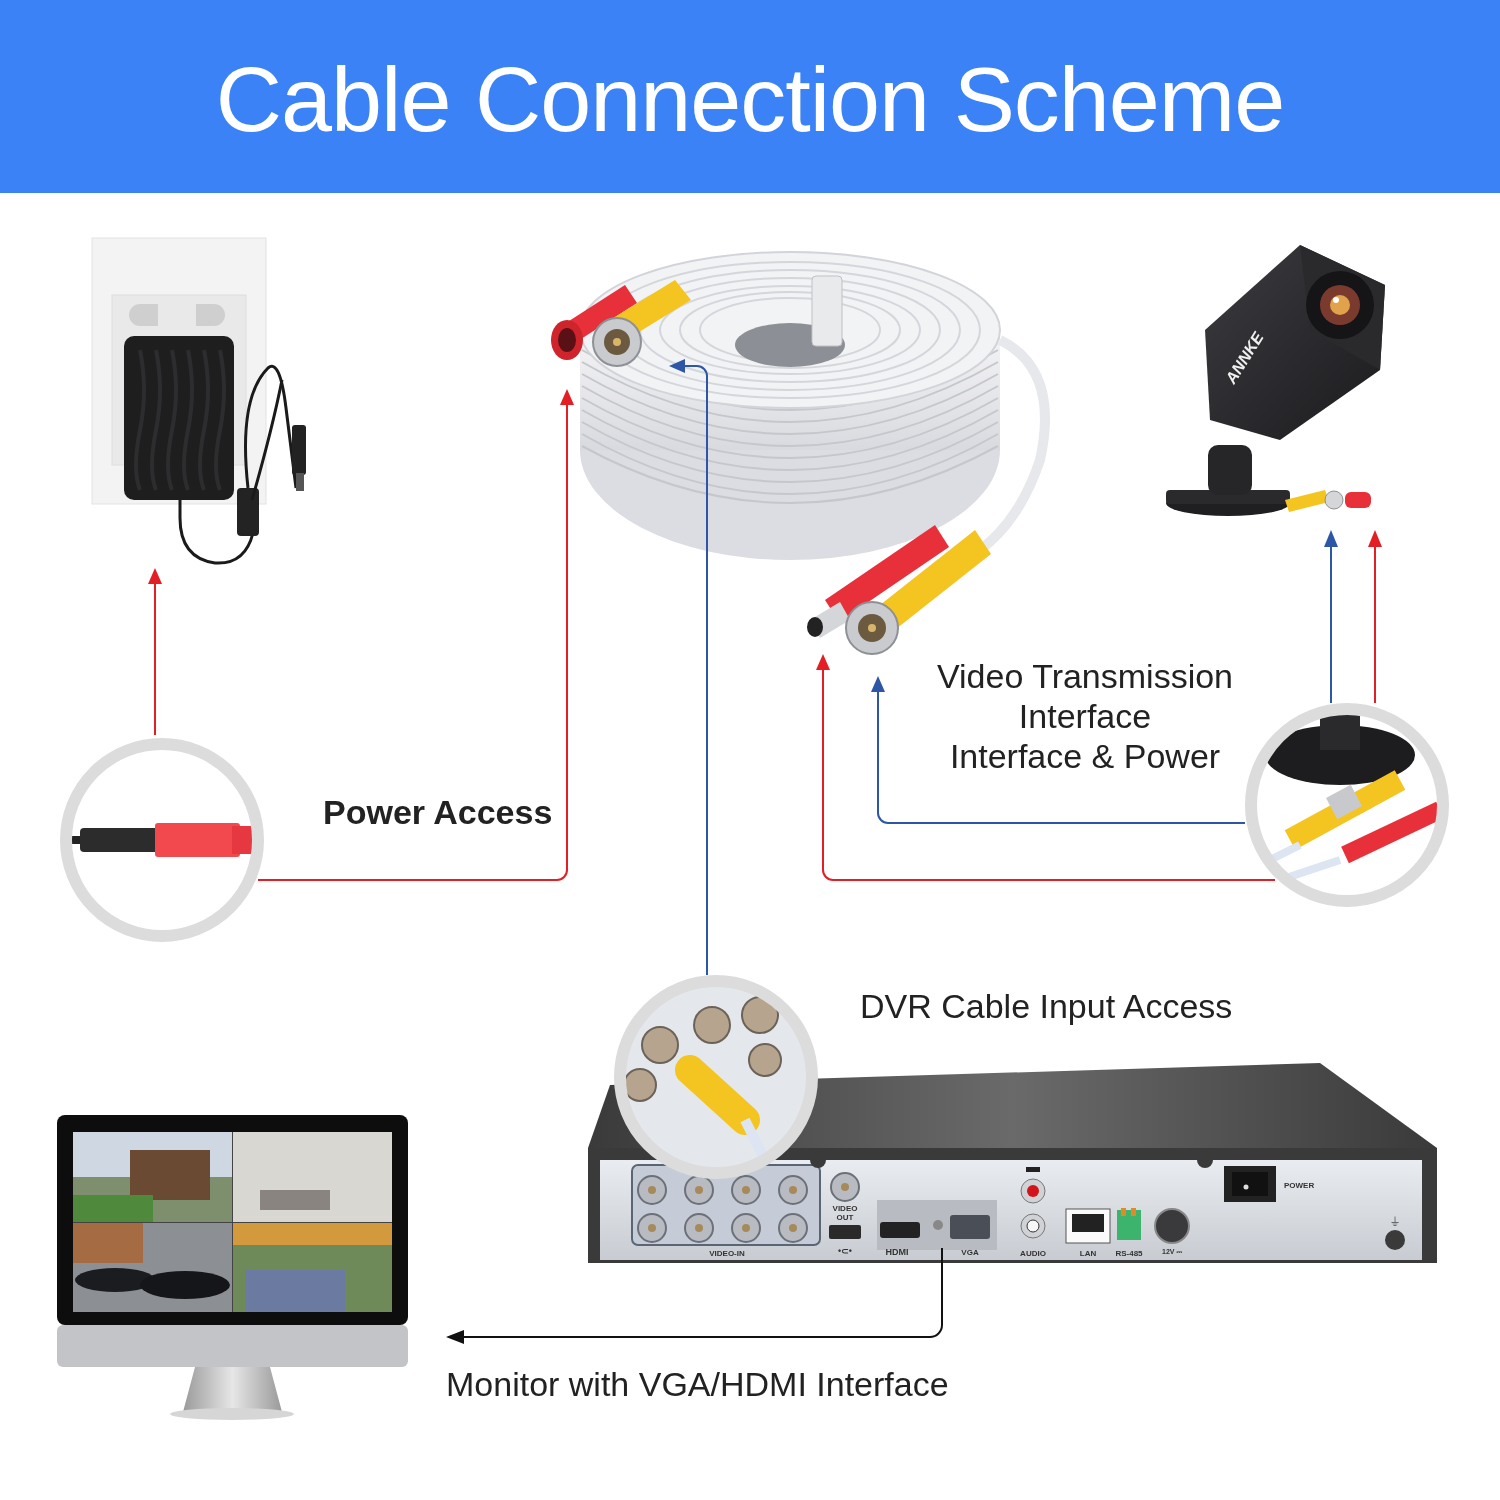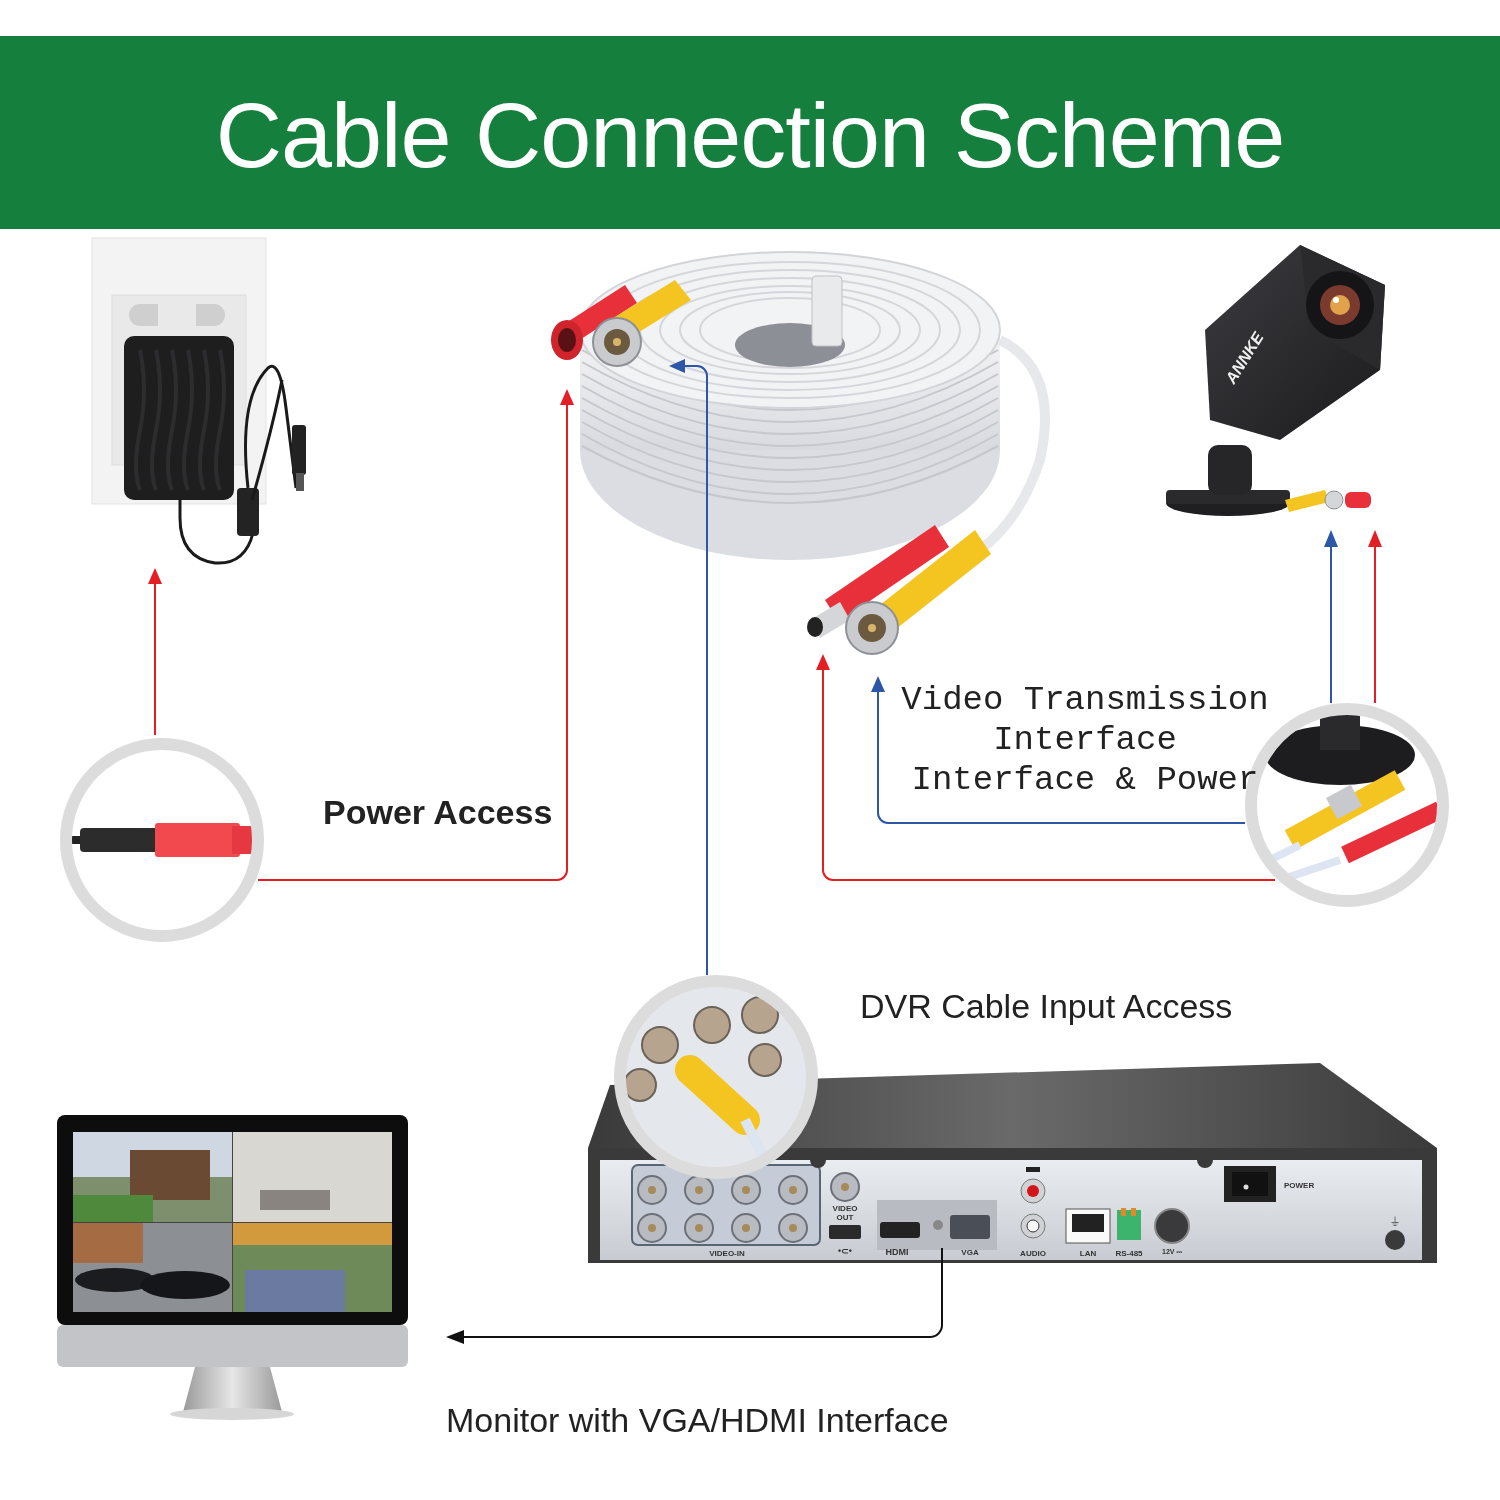--- a/index.html
+++ b/index.html
@@ -1,17 +1,17 @@
 <!DOCTYPE html>
 <html><head>
 <meta charset="utf-8">
 <style>
   html, body { margin:0; padding:0; background:#ffffff; }
   body { width:1500px; height:1500px; position:relative; overflow:hidden; font-family:"Liberation Sans", sans-serif; }
-  .banner { position:absolute; left:0; top:0; width:1500px; height:193px; background:#15803d;margin-top:36px; }
+  .banner { position:absolute; left:0; top:0; width:1500px; height:193px; background:#3b82f6; }
   .banner h1 { margin:0; position:absolute; left:0; top:0; width:1500px; height:193px; line-height:200px; text-align:center; color:#ffffff; font-weight:normal; font-size:90px; letter-spacing:-1px; font-family:"Liberation Sans", sans-serif; transform:scaleX(1.02); }
   .label { position:absolute; color:#222; font-size:34px; line-height:40px; font-family:"Liberation Sans", sans-serif; white-space:nowrap; }
   .label.center { text-align:center; }
   svg.layer { position:absolute; left:0; top:0; width:1500px; height:1500px; }
   .lbl-small { font-family:"Liberation Sans", sans-serif; font-weight:bold; fill:#333; }
 </style>
 </head>
 <body>
 
 <div class="banner">
@@ -308,21 +308,21 @@
   </g>
 
   <g>
     <path d="M942 1248 V1325 a12 12 0 0 1 -12 12 H462" stroke="#111" stroke-width="2" fill="none"></path>
     <path d="M464 1330 L446 1337 L464 1344 Z" fill="#111"></path>
   </g>
 </svg>
 
 <div class="label" style="left:323px; top:792px;font-weight:bold;">Power Access</div>
 
-<div class="label center" style="left:900px; top:680px; width:370px;font-family:Liberation Mono, monospace;">
+<div class="label center" style="left:900px; top:656px; width:370px;">
   <div>Video Transmission</div>
   <div>Interface</div>
   <div>Interface &amp; Power</div>
 </div>
 
 <div class="label" style="left:860px; top:986px;">DVR Cable Input Access</div>
 
-<div class="label" style="left:446px; top:1364px;margin-top:36px;">Monitor with VGA/HDMI Interface</div>
+<div class="label" style="left:446px; top:1364px;">Monitor with VGA/HDMI Interface</div>
 
 </body></html>

